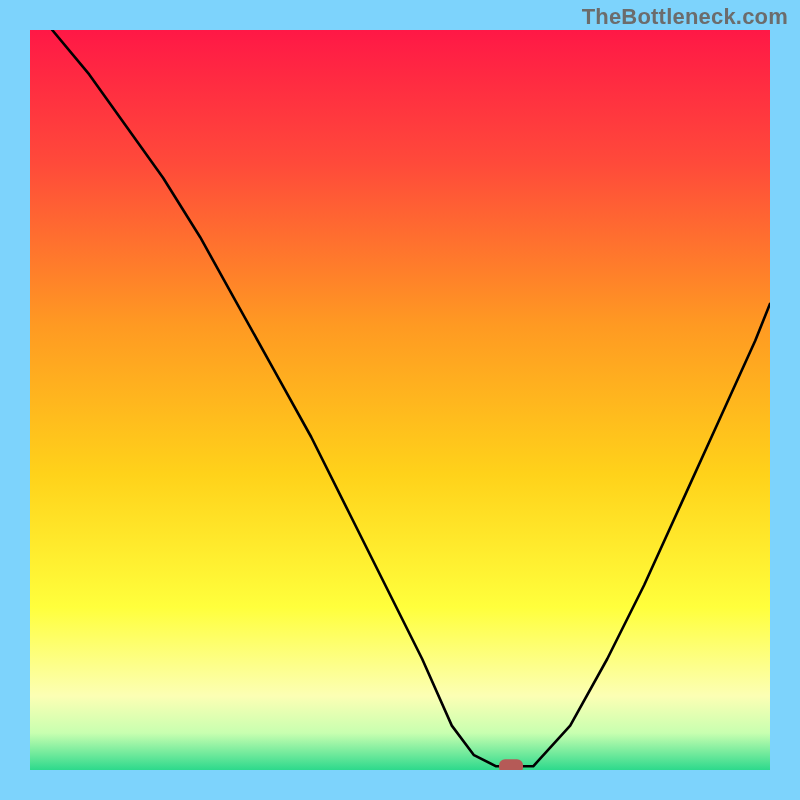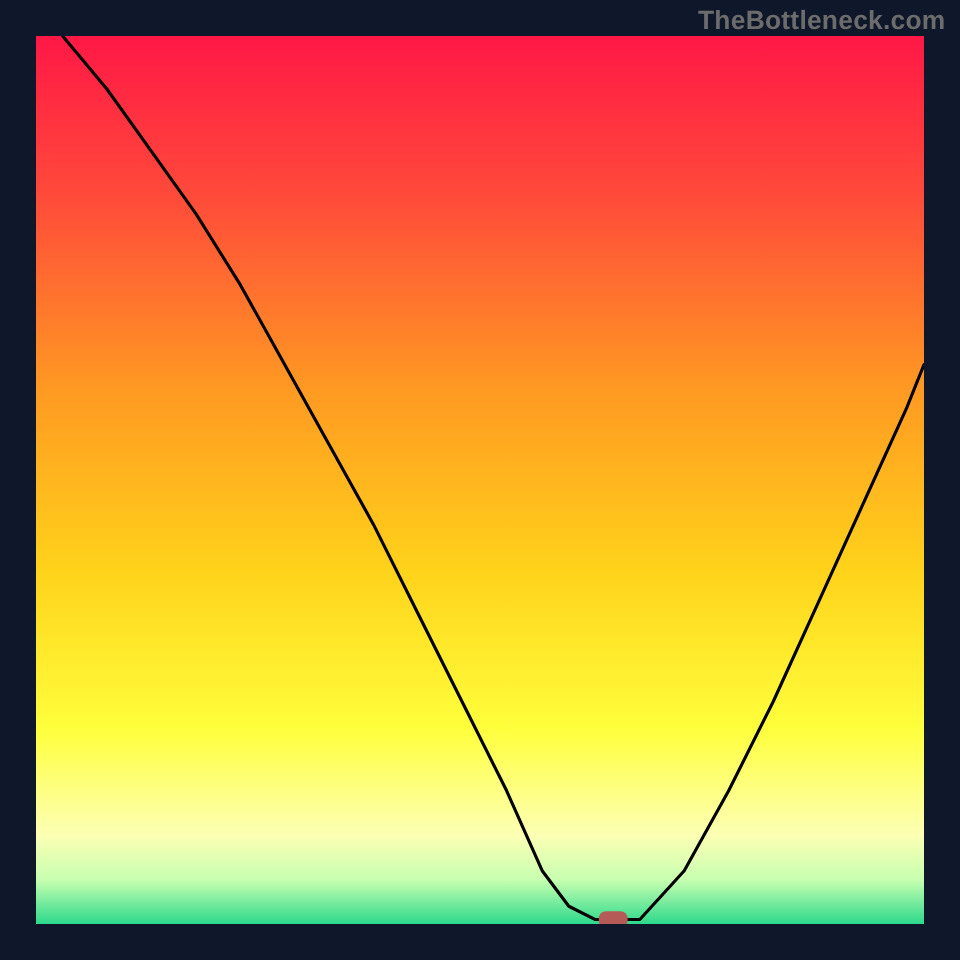--- a/index.html
+++ b/index.html
@@ -8,21 +8,21 @@
     width: 800px;
     height: 800px;
     background: #000;
     overflow: hidden;
     font-family: Arial, Helvetica, sans-serif;
   }
   .outer {
     position: relative;
     width: 800px;
     height: 800px;
-    background: #0f172a;
+    background: #7dd3fc;
   }
   .watermark {
     position: absolute;
     top: 4px;
     right: 12px;
     font-size: 22px;
     font-weight: 600;
     color: #6c6c6c;
     z-index: 20;
     letter-spacing: 0.2px;

